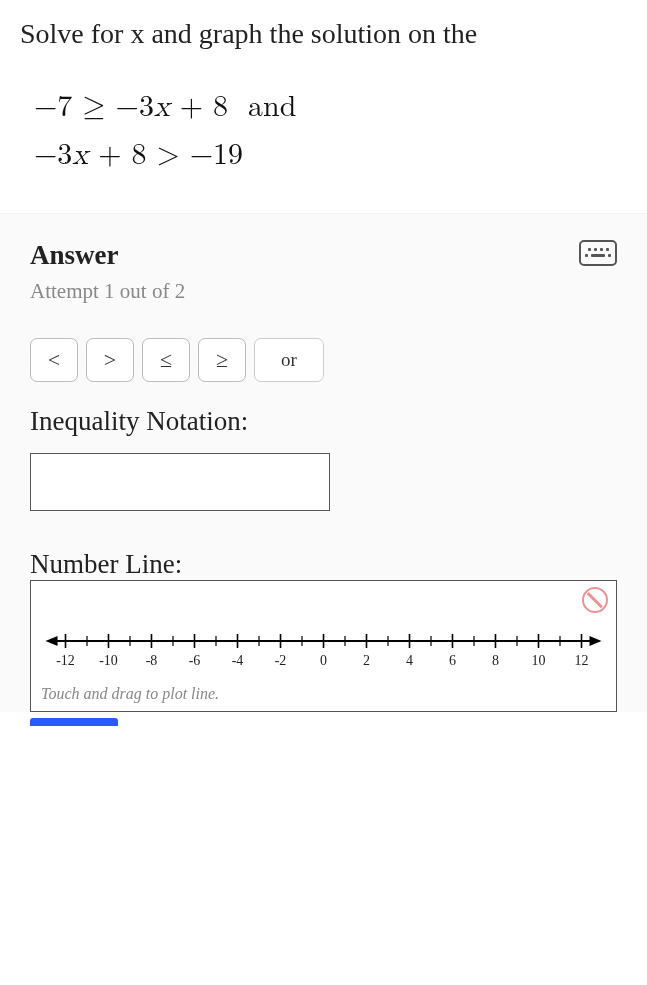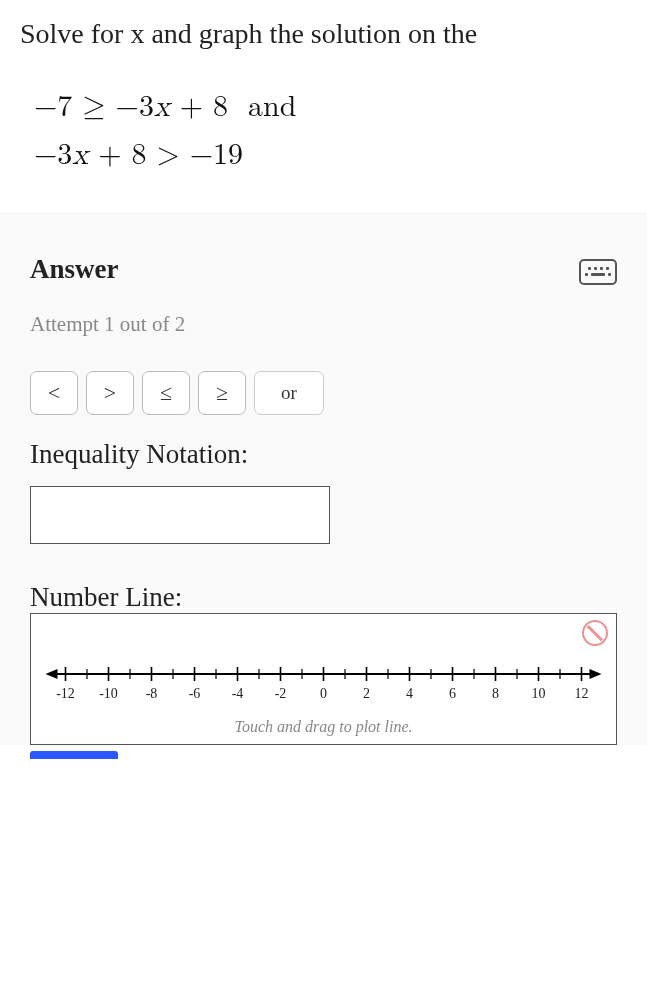--- a/index.html
+++ b/index.html
@@ -24,22 +24,21 @@
   }
   .answer-panel {
     background: #fafafa;
     padding: 26px 30px 0 30px;
     border-top: 1px solid #f1f1f1;
     position: relative;
   }
   .answer-header {
     display: flex;
     justify-content: space-between;
-    align-items: flex-end;
-    margin-top: 14px;
+    align-items: flex-start;
   }
   .answer-title {
     font-size: 27px;
     font-weight: bold;
     color: #222;
   }
   .keypad-icon {
     width: 38px;
     height: 26px;
     border: 2px solid #555;
@@ -51,21 +50,21 @@
     gap: 3px;
     padding: 3px 4px;
     cursor: pointer;
   }
   .keypad-row { display: flex; gap: 3px; }
   .keypad-dot { width: 3px; height: 3px; background: #555; border-radius: 1px; }
   .keypad-bar { width: 14px; height: 3px; background: #555; border-radius: 1px; }
   .attempt-text {
     font-size: 21px;
     color: #888;
-    margin-top: 27px;
+    margin-top: 8px;
   }
   .op-row {
     display: flex;
     gap: 8px;
     margin-top: 34px;
   }
   .op-btn {
     width: 48px;
     height: 44px;
     border: 1px solid #bbb;
@@ -121,21 +120,21 @@
     position: absolute;
     width: 20px;
     height: 2.5px;
     background: #e03a3a;
     top: 50%;
     left: 50%;
     transform: translate(-50%,-50%) rotate(45deg);
   }
   .numline-svg { display: block; width: 100%; height: 56px; }
   .numline-hint {
-    text-align: center;
+    text-align: left;
     font-size: 16px;
     color: #888;
     font-style: italic;
     margin-top: 2px;
   }
   .bottom-bar {
     height: 10px;
     background: #fff;
     position: relative;
     margin-top: 4px;

